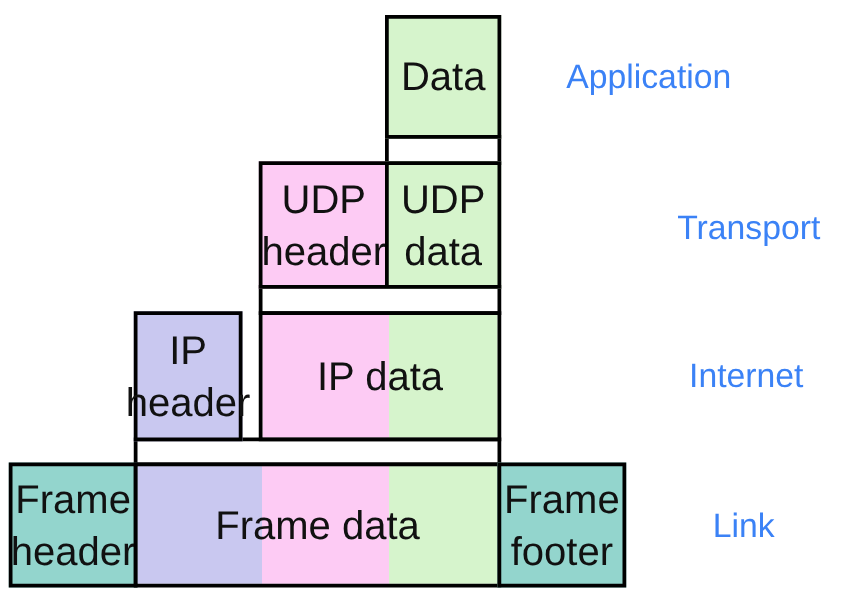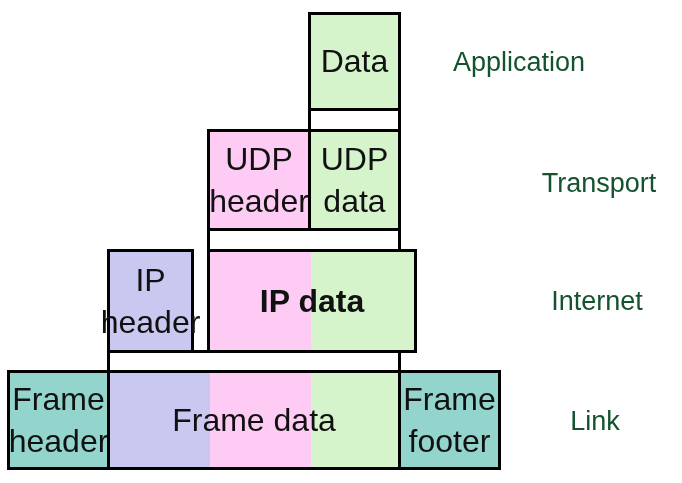--- a/index.html
+++ b/index.html
@@ -37,34 +37,34 @@
   }
   
   .data-box      { left: 308px; top: 12px;  width: 93px;  height: 99px;  background: var(--green); }
   .conn-1        { left: 308px; top: 108px; width: 93px;  height: 24px; }
   
   .udp-header    { left: 207px; top: 129px; width: 104px; height: 102px; background: var(--pink); }
   .udp-data      { left: 308px; top: 129px; width: 93px;  height: 102px; background: var(--green); }
   .conn-2        { left: 207px; top: 228px; width: 194px; height: 24px; }
   
   .ip-header     { left: 107px; top: 249px; width: 87px; height: 104px; background: var(--lavender); }
-  .ip-data       { left: 207px; top: 249px; width: 210px; height: 104px;
-                   background: linear-gradient(to right, var(--pink) 0 101px, var(--green) 101px 100%); font-weight: bold; }
+  .ip-data       { left: 207px; top: 249px; width: 194px; height: 104px;
+                   background: linear-gradient(to right, var(--pink) 0 101px, var(--green) 101px 100%); }
   .conn-3        { left: 107px; top: 350px; width: 294px; height: 23px; }
   
   .frame-header  { left: 7px;   top: 370px; width: 103px; height: 100px; background: var(--teal); }
   .frame-data    { left: 107px; top: 370px; width: 294px; height: 100px;
                    background: linear-gradient(to right, var(--lavender) 0 100px, var(--pink) 100px 201px, var(--green) 201px 100%); }
   .frame-footer  { left: 398px; top: 370px; width: 103px; height: 100px; background: var(--teal); }
 
   .layer-label {
     position: absolute;
     transform: translate(-50%, -50%);
     font-size: 27px;
-    color: #14532d;
+    color: #3b82f6;
     white-space: nowrap;
     text-align: right;
   }
   .label-application { left: 519px; top: 62px; }
   .label-transport   { left: 599px; top: 183px; }
   .label-internet    { left: 597px; top: 301px; }
   .label-link        { left: 595px; top: 421px; }
 </style>
 </head>
 <body>

